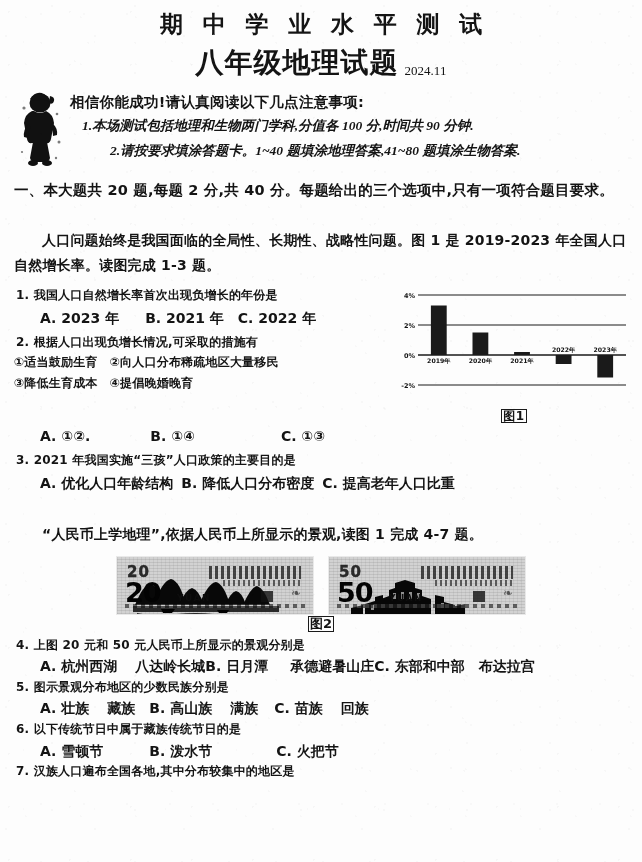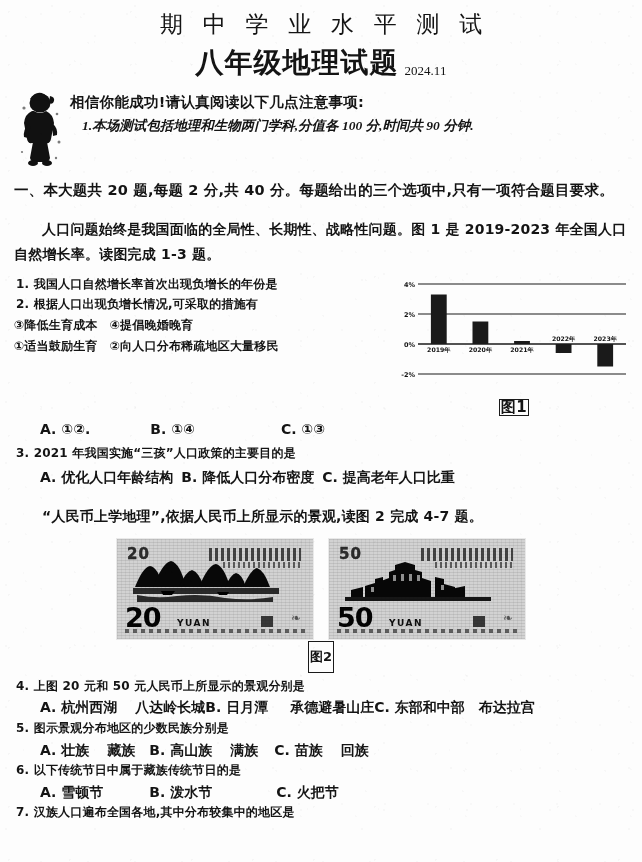--- a/index.html
+++ b/index.html
@@ -36,21 +36,21 @@
   .page {
     position: relative;
     padding: 0 14px;
     z-index: 2;
   }
 
   
   .doc-title-1 {
     text-align: center;
     font-size: 23px;
-    font-weight: 400;
+    font-weight: 700;
     letter-spacing: 7px;
     margin: 10px 0 0 0;
     padding-left: 7px;
     line-height: 1.3;
     font-family: "Liberation Serif", "DejaVu Serif", serif;
   }
   .doc-title-2-wrap {
     text-align: center;
     margin: 5px 0 12px 0;
     line-height: 1.25;
@@ -110,21 +110,21 @@
     font-weight: 700;
     line-height: 1.75;
     margin-top: 8px;
     letter-spacing: .2px;
     font-family: "DejaVu Sans", "Liberation Sans", sans-serif;
   }
   .passage {
     font-size: 14px;
     font-weight: 700;
     line-height: 1.8;
-    margin-top: 14px;
+    margin-top: 25px;
     text-indent: 28px;
     letter-spacing: .2px;
     font-family: "DejaVu Sans", "Liberation Sans", sans-serif;
   }
 
   
   .q {
     font-size: 12px;
     line-height: 1.72;
     font-weight: 700;
@@ -149,21 +149,21 @@
     align-items: flex-start;
     margin-top: 6px;
   }
   .q13-left { width: 382px; flex: 0 0 382px; }
   .q13-right { flex: 1 1 auto; padding-top: 4px; }
 
   
   .chart-box { position: relative; width: 236px; height: 118px; }
   .chart-cap {
     text-align: center;
-    font-size: 15px;
+    font-size: 12px;
     font-weight: 700;
     margin-top: 2px;
     letter-spacing: .5px;
     font-family: "DejaVu Sans", "Liberation Sans", sans-serif;
   }
   .chart-cap .boxed {
     display: inline-block;
     border: 1.5px solid #1a1a1a;
     padding: 0 1px;
     line-height: 1.05;
@@ -172,21 +172,21 @@
   
   .notes-row {
     display: flex;
     justify-content: center;
     gap: 16px;
     margin-top: 10px;
   }
   .note {
     position: relative;
     width: 196px;
-    height: 100px;
+    height: 57px;
     background: #c9c9c9;
     overflow: hidden;
     filter: contrast(1.12) grayscale(1);
     box-shadow: 0 0 0 1px rgba(0,0,0,0.08);
   }
   .note .note-grain {
     position: absolute; inset: 0;
     background:
       repeating-linear-gradient(0deg, rgba(0,0,0,.10) 0 1px, transparent 1px 3px),
       repeating-linear-gradient(90deg, rgba(0,0,0,.07) 0 1px, transparent 1px 4px);
@@ -242,21 +242,21 @@
   .fig2-cap {
     text-align: center;
     font-size: 13px;
     font-weight: 700;
     margin-top: 2px;
     font-family: "DejaVu Sans", "Liberation Sans", sans-serif;
   }
   .fig2-cap .boxed {
     display: inline-block;
     border: 1.5px solid #1a1a1a;
-    padding: 8px 1px;
+    padding: 0 1px;
     line-height: 1.05;
   }
 
   .q47 { margin-top: 4px; }
   .q47 .q { line-height: 1.62; }
   .q47 .q-opts { line-height: 1.62; }
 </style>
 </head>
 <body>
 
@@ -287,41 +287,45 @@
           <circle cx="37" cy="24" r="1.3"></circle>
         <circle cx="6" cy="45" r="1.2"></circle>
           <circle cx="39" cy="52" r="1.5"></circle>
         <circle cx="2" cy="62" r="1.1"></circle>
           <circle cx="36" cy="68" r="1.2"></circle>
       </g>
     </svg>
     <div class="notice-lines">
       <div class="notice-head">相信你能成功!请认真阅读以下几点注意事项:</div>
       <div class="notice-item i1">1.本场测试包括地理和生物两门学科,分值各 100 分,时间共 90 分钟.</div>
+      <div class="notice-item i2">2.请按要求填涂答题卡。1~40 题填涂地理答案,41~80 题填涂生物答案.</div>
     </div>
   </div>
 
   <div class="section-head">一、本大题共 20 题,每题 2 分,共 40 分。每题给出的三个选项中,只有一项符合题目要求。</div>
 
   <div class="passage">人口问题始终是我国面临的全局性、长期性、战略性问题。图 1 是 2019-2023 年全国人口自然增长率。读图完成 1-3 题。</div>
 
   <div class="q13-wrap">
     <div class="q13-left">
 
       <div class="q q-stem">
         <span>1.</span>
         <span>我国人口自然增长率首次出现负增长的年份是</span>
       </div>
+      <div class="q-opts">
+        <span class="opt">A. 2023 年</span><span class="opt-gap-sm"></span><span class="opt">B. 2021 年</span><span class="opt-gap-sm" style="width:14px"></span><span class="opt">C. 2022 年</span>
+      </div>
 
       <div class="q q-stem">
         <span>2.</span>
         <span>根据人口出现负增长情况,可采取的措施有</span>
       </div>
+      <div class="q">①适当鼓励生育　②向人口分布稀疏地区大量移民</div>
       <div class="q">③降低生育成本　④提倡晚婚晚育</div>
-      <div class="q">①适当鼓励生育　②向人口分布稀疏地区大量移民</div>
     </div>
 
     <div class="q13-right">
       <div class="chart-box">
         <svg viewBox="0 0 236 118" width="236" height="118">
 
           <g id="chart-grid">
               <line x1="22" x2="230" y1="6" y2="6" stroke="#1a1a1a" stroke-width="1.1"></line>
               <line x1="22" x2="230" y1="36" y2="36" stroke="#1a1a1a" stroke-width="1.1"></line>
               <line x1="22" x2="230" y1="66" y2="66" stroke="#1a1a1a" stroke-width="1.6"></line>
@@ -360,21 +364,21 @@
   </div>
 
   <div class="q q-stem">
     <span>3.</span>
     <span>2021 年我国实施“三孩”人口政策的主要目的是</span>
   </div>
   <div class="q-opts">
     <span class="opt">A. 优化人口年龄结构</span><span class="opt-gap-sm" style="width:8px"></span><span class="opt">B. 降低人口分布密度</span><span class="opt-gap-sm" style="width:8px"></span><span class="opt">C. 提高老年人口比重</span>
   </div>
 
-  <div class="passage">“人民币上学地理”,依据人民币上所显示的景观,读图 2 完成 4-7 题。</div>
+  <div class="passage">“人民币上学地理”,依据人民币上所显示的景观,读图 1 完成 4-7 题。</div>
 
   <div class="notes-row">
 
     <div class="note">
       <div class="note-grain"></div>
       <svg class="scenery" viewBox="0 0 150 46">
         <g fill="#151515">
           <path d="M4 30 q8 -20 15 -21 q8 1 13 21z"></path>
           <path d="M22 30 q10 -25 18 -26 q9 2 15 26z"></path>
           <path d="M48 30 q7 -16 13 -17 q7 2 12 17z"></path>

